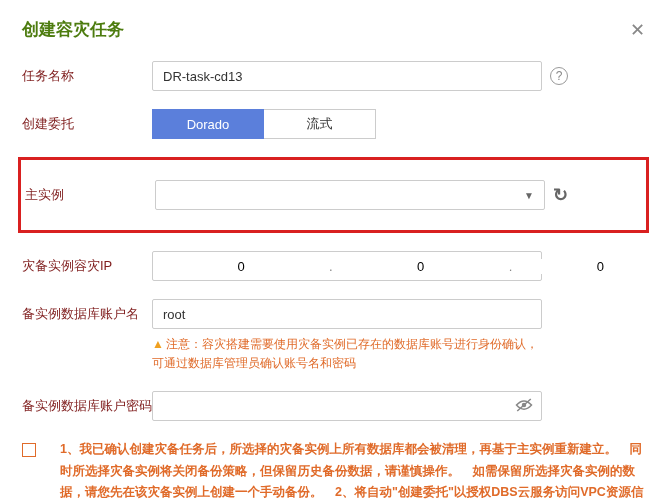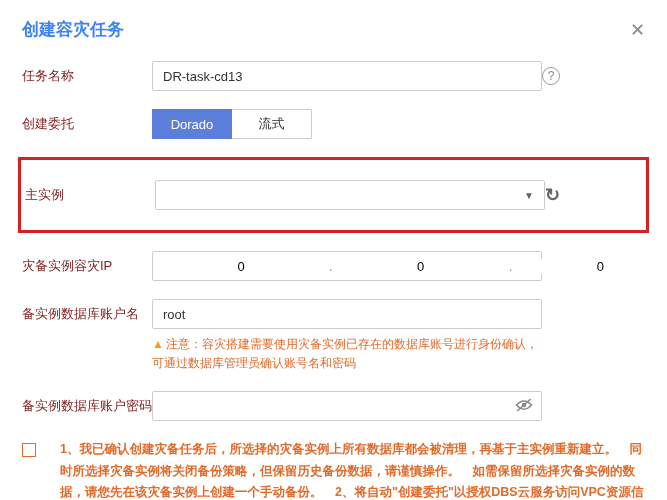--- a/index.html
+++ b/index.html
@@ -1,27 +1,27 @@
 <!DOCTYPE html>
 <html><head>
 <meta charset="utf-8">
 <style>
 * { box-sizing: border-box; margin: 0; padding: 0; }
 body { font-family: "Microsoft YaHei", Arial, sans-serif; font-size: 13px; color: #333; background: #fff; width: 667px; }
 .dialog { padding: 18px 22px; }
 .header { display: flex; justify-content: space-between; align-items: center; margin-bottom: 20px; }
-.title { font-size: 17px; font-weight: bold; color: #3b82f6; }
+.title { font-size: 17px; font-weight: bold; color: #4d7c0f; }
 .close { font-size: 18px; color: #888; cursor: pointer; }
 .row { display: flex; align-items: center; margin-bottom: 18px; }
 .label { width: 130px; color: #7f1d1d; flex-shrink: 0; }
-.field { flex: 1; display: flex; align-items: center; }
+.field { flex: 1; display: flex; align-items: center; gap: 8px; }
 .input { width: 390px; height: 30px; border: 1px solid #ccc; border-radius: 2px; padding: 0 10px; font-size: 13px; color: #333; }
 .help { width: 18px; height: 18px; border: 1.5px solid #999; border-radius: 50%; display: flex; align-items: center; justify-content: center; font-size: 12px; color: #888; cursor: pointer; }
 .tabs { display: flex; }
-.tab { width: 80px; height: 30px; display: flex; align-items: center; justify-content: center; border: 1px solid #ccc; font-size: 13px; cursor: pointer; }
+.tab { width: 112px; height: 30px; display: flex; align-items: center; justify-content: center; border: 1px solid #ccc; font-size: 13px; cursor: pointer; }
 .tab.active { background: #5b7fdb; color: #fff; border-color: #5b7fdb; }
 .tab + .tab { border-left: none; }
 .hl-row { border: 3px solid #d92020; padding: 20px 0; margin-left: -4px; margin-right: -4px; padding-left: 4px; padding-right: 4px; }
 .select { width: 390px; height: 30px; border: 1px solid #ccc; border-radius: 2px; padding: 0 10px; display: flex; align-items: center; justify-content: flex-end; color: #888; cursor: pointer; }
 .caret { font-size: 10px; color: #666; }
 .refresh { font-size: 18px; color: #666; cursor: pointer; font-weight: bold; }
 .ip-wrap { width: 390px; height: 30px; border: 1px solid #ccc; border-radius: 2px; display: flex; align-items: center; }
 .ip-seg { flex: 1; border: none; text-align: center; font-size: 13px; outline: none; }
 .dot { color: #888; }
 .note-wrap { width: 390px; }

